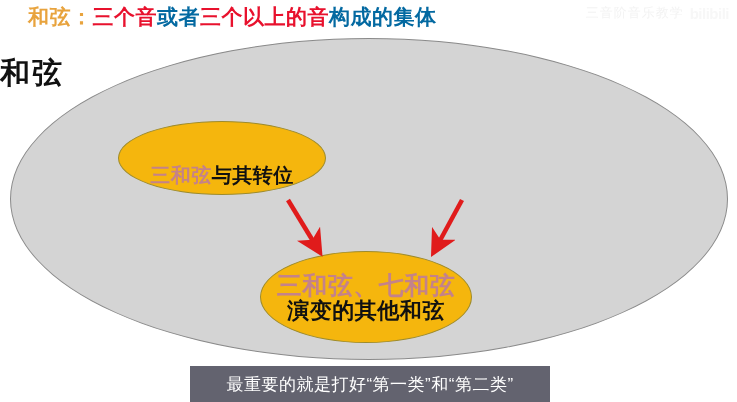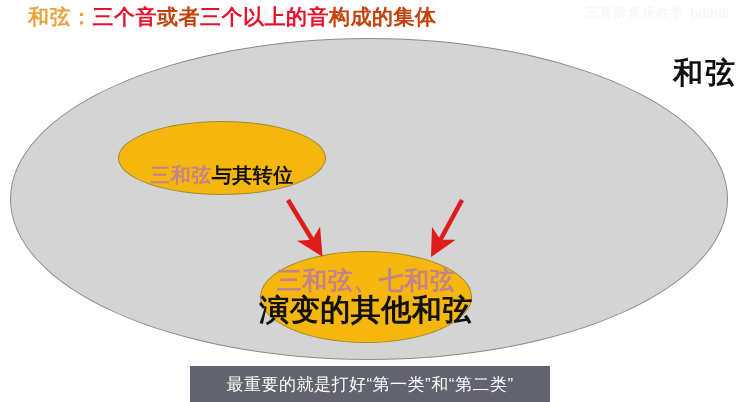--- a/index.html
+++ b/index.html
@@ -25,21 +25,21 @@
     top: 3px;
     white-space: nowrap;
     font-size: 21px;
     font-weight: bold;
     letter-spacing: 0.5px;
     line-height: 28px;
   }
   .title-line span { font-weight: bold; }
   .t-gold { color: #E8A33D; }
   .t-red  { color: #E8112D; }
-  .t-blue { color: #c2410c; font-family: Liberation Serif, serif; }
+  .t-blue { color: #0369a1; font-family: Liberation Serif, serif; }
 
   
   .watermark {
     position: absolute;
     right: 8px;
     top: 4px;
     display: flex;
     align-items: center;
     gap: 6px;
     opacity: 1;
@@ -69,21 +69,21 @@
     background: #d4d4d4;
     border: 1px solid #8a8a8a;
     box-sizing: border-box;
   }
 
   .grey-title {
     position: absolute;
     left: 0;
     right: 0;
     top: 53px;
-    text-align: right;
+    text-align: left;
     font-size: 30px;
     font-weight: bold;
     color: #111111;
     letter-spacing: 2px;
   }
 
   
   .yel {
     position: absolute;
     border-radius: 50%;
@@ -98,21 +98,21 @@
   }
   .yel-left  { left: 118px; top: 121px; width: 208px; height: 74px; }
   .yel-right { left: 414px; top: 121px; width: 208px; height: 74px; }
   .yel-bottom{ left: 260px; top: 251px; width: 212px; height: 92px; }
 
   .yel .line { white-space: nowrap; line-height: 1.08; }
   .f-rose  { color: #C4828A; font-weight: bold; }
   .f-black { color: #111111; font-weight: bold; }
   .sz-20 { font-size: 20px; letter-spacing: 0.5px; margin-top: 36px; }
   .sz-19 { font-size: 25px; letter-spacing: 0.5px; }
-  .sz-22 { font-size: 30px; letter-spacing: 0.5px; }
+  .sz-22 { font-size: 22px; letter-spacing: 0.5px; }
 
   
   .arrows {
     position: absolute;
     left: 0;
     top: 0;
     width: 737px;
     height: 402px;
     pointer-events: none;
   }

